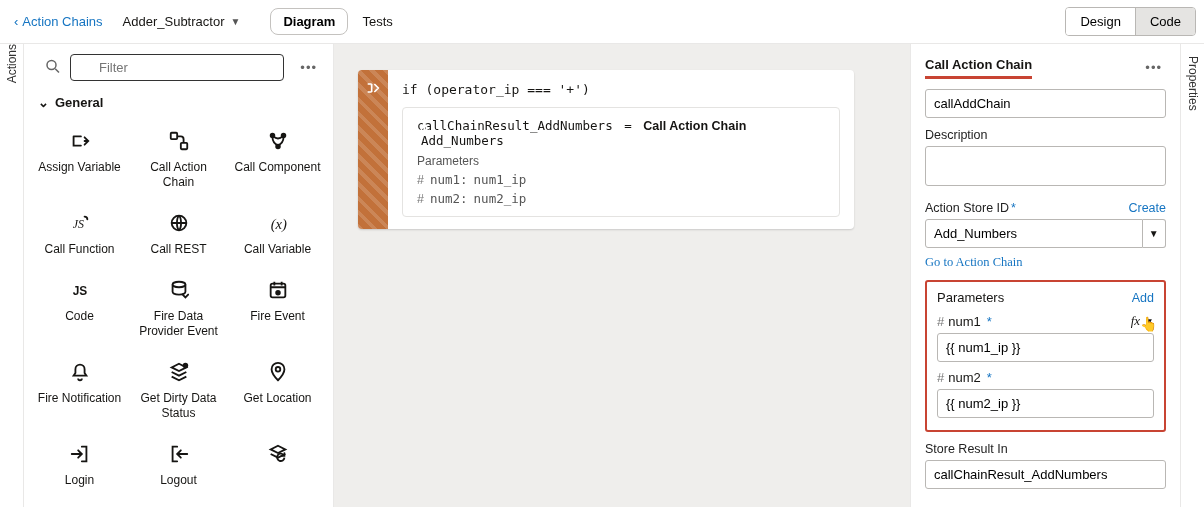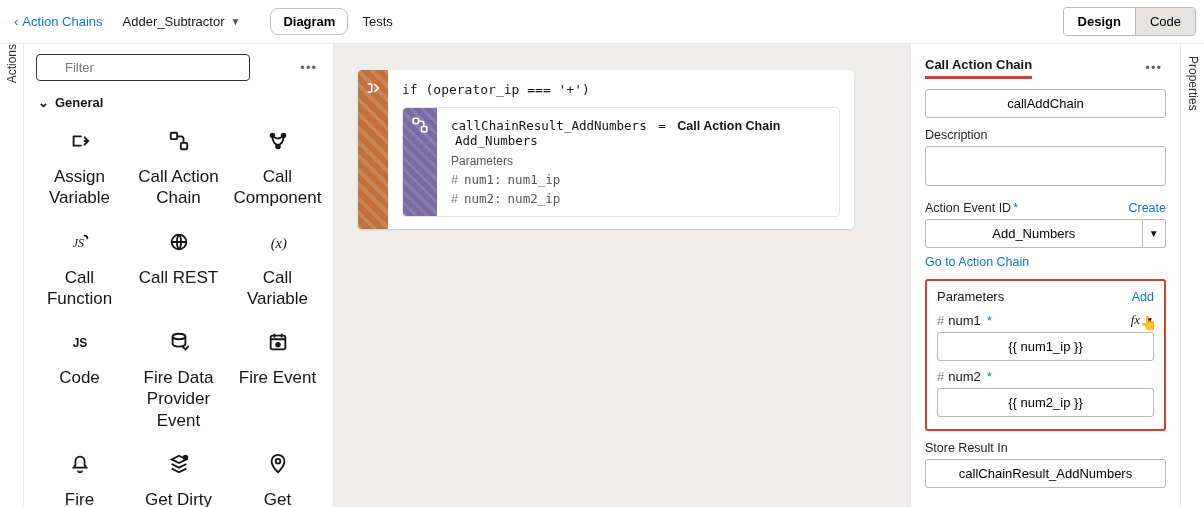--- a/index.html
+++ b/index.html
@@ -7,59 +7,59 @@
   .topbar { height:44px; border-bottom:1px solid #e9e8e7; display:flex; align-items:center; padding:0 8px; }
   .back-link { color:#1675c2; display:flex; align-items:center; gap:4px; cursor:pointer; padding:4px 6px; font-size:13px; }
   .chain-select { display:flex; align-items:center; gap:6px; padding:4px 10px; margin-left:4px; cursor:pointer; }
   .chain-select .caret { font-size:10px; color:#555; }
   .btn { border:1px solid #c4c2bf; border-radius:8px; padding:5px 12px; background:#fff; cursor:pointer; font-size:13px; }
   .btn.diagram { margin-left:20px; font-weight:600; }
   .tests-tab { margin-left:6px; padding:5px 8px; cursor:pointer; }
   .topbar-right { margin-left:auto; display:flex; }
   .seg { border:1px solid #b9b7b4; border-radius:4px; overflow:hidden; display:flex; }
   .seg button { border:none; padding:6px 14px; background:#fff; cursor:pointer; font-size:13px; }
-  .seg button.active { font-weight:700; }
+  .seg button.active { font-weight:400; }
   .seg button.code { background:#e5e4e2; border-left:1px solid #b9b7b4; }
   .main { display:flex; height:calc(507px - 44px); }
   .vbar { width:24px; border-right:1px solid #e9e8e7; display:flex; align-items:flex-start; justify-content:center; }
   .vbar span { writing-mode:vertical-rl; transform:rotate(180deg); font-size:12px; padding-top:12px; color:#333; }
   .sidebar { width:310px; border-right:1px solid #e9e8e7; display:flex; flex-direction:column; }
   .search-row { display:flex; align-items:center; gap:10px; padding:10px 12px 6px; }
-  .search-input { flex:1; border:1px solid #333; border-radius:4px; padding:5px 8px 5px 28px; font-size:13px; position:relative; background:#fff; }
+  .search-input { flex:1; border:1px solid #333; border-radius:4px; padding:5px 8px 5px 28px; font-size:13px; position:relative; background:#fff;margin-left:34px; }
   .search-wrap { position:relative; flex:1; }
   .search-wrap .sicon { position:absolute; left:8px; top:50%; transform:translateY(-50%); color:#666; }
   .kebab { color:#666; cursor:pointer; padding:4px; letter-spacing:1px; }
   .grp-header { display:flex; align-items:center; gap:6px; padding:8px 14px; font-weight:600; cursor:pointer; }
   .actions-grid { display:grid; grid-template-columns: repeat(3, 1fr); gap:6px 0; padding:4px 6px 12px; overflow-y:auto; }
   .action-item { display:flex; flex-direction:column; align-items:center; justify-content:flex-start; padding:8px 4px; text-align:center; cursor:grab; }
   .action-item svg { width:22px; height:22px; stroke:#161513; fill:none; stroke-width:2; }
-  .action-item .lbl { font-size:17px; margin-top:14px; line-height:1.25; }
+  .action-item .lbl { font-size:12px; margin-top:8px; line-height:1.25; }
   .canvas { flex:1; background:#efeeec; padding:26px 20px 20px 24px; position:relative; }
   .flow-node { background:#fff; border-radius:4px; box-shadow:0 1px 2px rgba(0,0,0,0.15); display:flex; }
   .if-node { width:496px; }
   .orange-strip { width:30px; background:#c2713a; border-radius:4px 0 0 4px; position:relative; }
   .orange-strip::after{ content:""; position:absolute; inset:0; background:repeating-linear-gradient(45deg, rgba(255,255,255,0.15) 0 4px, transparent 4px 10px); border-radius:4px 0 0 4px; }
   .branch-ico { position:absolute; top:10px; left:7px; color:#fff; }
   .if-body { flex:1; padding:12px 14px 12px 14px; }
   .if-cond { font-family: ui-monospace, Menlo, Consolas, monospace; font-size:13px; color:#161513; margin-bottom:10px; }
-  .inner-card { display:flex; border:1px solid #e4e3e1; border-radius:4px; }
+  .inner-card { display:flex; border:1px solid #e4e3e1; border-radius:4px;flex-direction:column; }
   .purple-strip { width:34px; background:#7a6aa3; border-radius:4px 0 0 4px; position:relative; }
   .purple-strip::after{ content:""; position:absolute; inset:0; background:repeating-linear-gradient(45deg, rgba(255,255,255,0.12) 0 3px, transparent 3px 8px); border-radius:4px 0 0 4px;}
   .purple-strip .pico{ position:absolute; top:8px; left:8px; color:#fff; }
   .inner-body { flex:1; padding:10px 14px; font-family: ui-monospace, Menlo, Consolas, monospace; font-size:12.5px; }
   .inner-body .title .bold { font-weight:700; font-family: -apple-system, sans-serif; }
   .inner-body .phead { font-family:-apple-system,sans-serif; font-size:12px; color:#555; margin-top:6px; }
   .inner-body .pline { display:flex; gap:6px; align-items:center; margin-top:4px; color:#555; }
   .hashico { color:#777; font-family:-apple-system,sans-serif; }
   .props { width:270px; border-left:1px solid #e9e8e7; padding:12px 14px 12px 14px; overflow-y:auto; }
   .props-head { display:flex; justify-content:space-between; align-items:center; margin-bottom:10px; }
   .props-title { font-weight:700; border-bottom:3px solid #c84433; padding-bottom:4px; display:inline-block; }
   .fld-label { font-size:12.5px; color:#222; margin-top:10px; margin-bottom:4px; display:block; }
   .req-star { color:#1675c2; margin-left:2px; }
-  .text-input, .text-area { width:100%; border:1px solid #b9b7b4; border-radius:3px; padding:6px 8px; font-size:13px; font-family:inherit;text-align:center; }
+  .text-input, .text-area { width:100%; border:1px solid #b9b7b4; border-radius:3px; padding:6px 8px; font-size:13px; font-family:inherit; }
   .text-area { height:40px; resize:none; }
   .row-between { display:flex; justify-content:space-between; align-items:flex-end; }
   .link { color:#1675c2; font-size:12.5px; cursor:pointer; }
   .combo { display:flex; }
   .combo .text-input { border-radius:3px 0 0 3px; }
   .combo-btn { width:26px; border:1px solid #b9b7b4; border-left:none; border-radius:0 3px 3px 0; background:#fff; display:flex; align-items:center; justify-content:center; cursor:pointer; }
   .params-box { border:2px solid #c84433; border-radius:3px; padding:8px 10px 12px; margin-top:10px; position:relative; }
   .param-row { display:flex; justify-content:space-between; align-items:center; margin-top:8px; }
   .param-name { display:flex; align-items:center; gap:4px; font-size:13px; }
   .fx { font-style:italic; font-family:serif; font-size:13px; }
@@ -273,30 +273,30 @@
       <span class="props-title">Call Action Chain</span>
       <span class="kebab">•••</span>
     </div>
 
     <input class="text-input" value="callAddChain" style="">
 
     <label class="fld-label">Description</label>
     <textarea class="text-area" style=""></textarea>
 
     <div class="row-between" style="margin-top:12px;">
-      <label class="fld-label" style="margin:0"><span>Action Event ID</span><span class="req-star">*</span></label>
+      <label class="fld-label" style="margin:0"><span>Action Store ID</span><span class="req-star">*</span></label>
       <span class="link">Create</span>
     </div>
     <div class="combo" style="margin-top:4px;">
       <input class="text-input" value="Add_Numbers" style="">
       <div class="combo-btn">
           <span style="font-size:10px;">▼</span>
         </div>
     </div>
-    <div style="margin-top:6px;"><span class="link">Go to Action Chain</span></div>
+    <div style="margin-top:6px;font-family:Liberation Serif, serif;"><span class="link">Go to Action Chain</span></div>
 
     <div class="params-box">
       <div class="row-between">
         <span style="font-size:13px;">Parameters</span>
         <span class="link">Add</span>
       </div>
       <span class="cursor-hand">👆</span>
 
       <div class="param-row">
         <span class="param-name">

